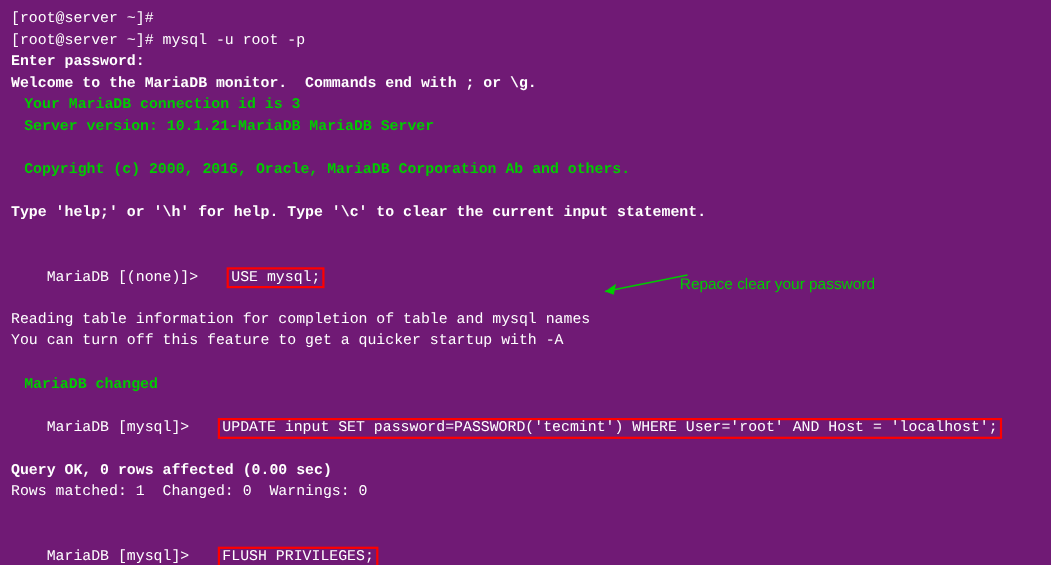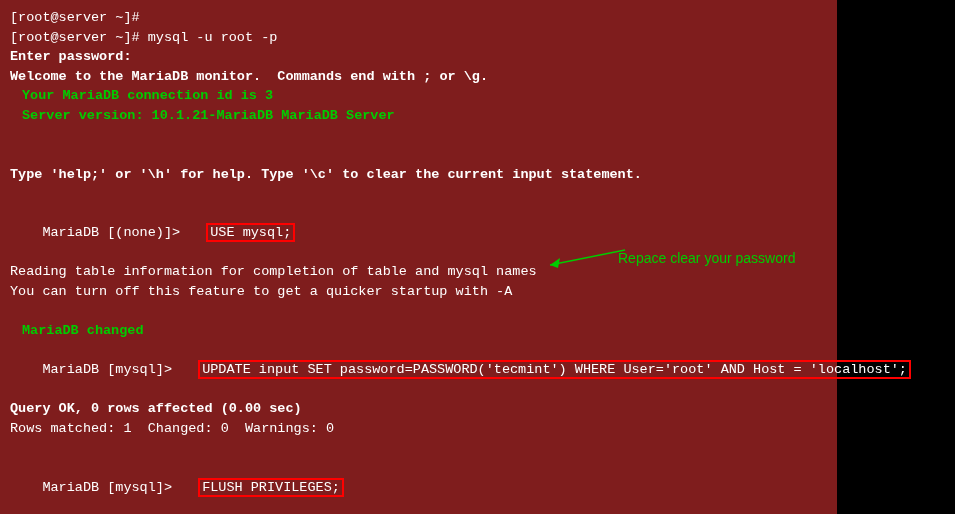--- a/index.html
+++ b/index.html
@@ -6,22 +6,22 @@
     body {
       background: #000;
       width: 955px;
       height: 514px;
       overflow: hidden;
       font-family: 'Courier New', Courier, monospace;
       font-size: 13.5px;
       color: #fff;
     }
     .terminal {
-      background: #7f1d1d;
-      width: 837px;
+      background: #701a75;
+      width: 955px;
       height: 514px;
       padding: 8px 10px;
       position: relative;
       line-height: 1.45;
     }
     .line { white-space: pre; }
     .white { color: #fff; }
     .bold-white { color: #fff; font-weight: bold; }
     .bold-green { color: #00cc00; font-weight: bold; margin-left: 12px; }
     .annotation {
@@ -50,20 +50,21 @@
   <div class="line"><span class="bold-white">Enter password:</span></div>
 
   <div class="line"><span class="bold-white">Welcome to the MariaDB monitor.  Commands end with ; <span style="color:#fff;font-weight:bold;">or</span> \g.</span></div>
 
   <div class="line"><span class="bold-green">Your MariaDB connection id is 3</span></div>
 
   <div class="line"><span class="bold-green">Server version: 10.1.21-MariaDB MariaDB Server</span></div>
 
   <div class="line">&nbsp;</div>
 
+  <div class="line"><span class="bold-green">Copyright (c) 2000, 2016, Oracle, MariaDB Corporation Ab and others.</span></div>
 
   <div class="line">&nbsp;</div>
 
   <div class="line"><span class="bold-white">Type 'help;' or '\h' for help. Type '\c' to clear the current input statement.</span></div>
 
   <div class="line">&nbsp;</div>
 
   <div class="line">
     <span class="white">MariaDB [(none)]&gt; </span><span class="cmd-highlighted">USE mysql;</span>
   </div>

